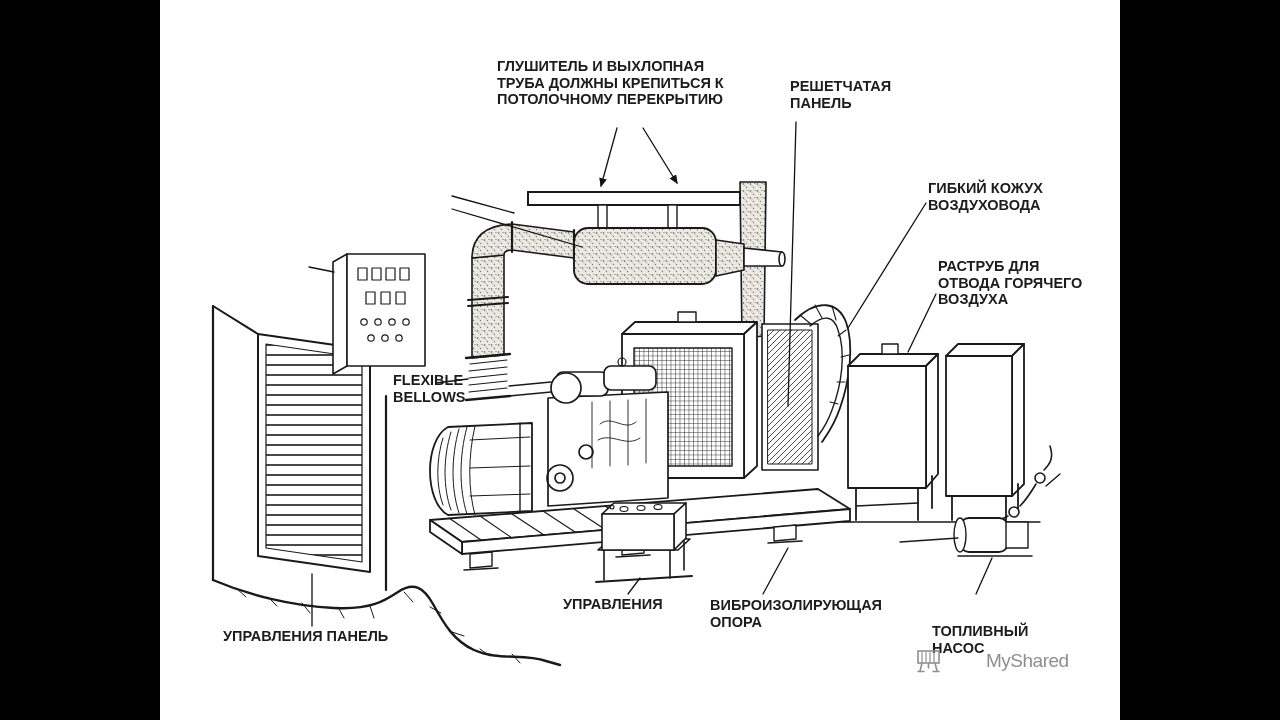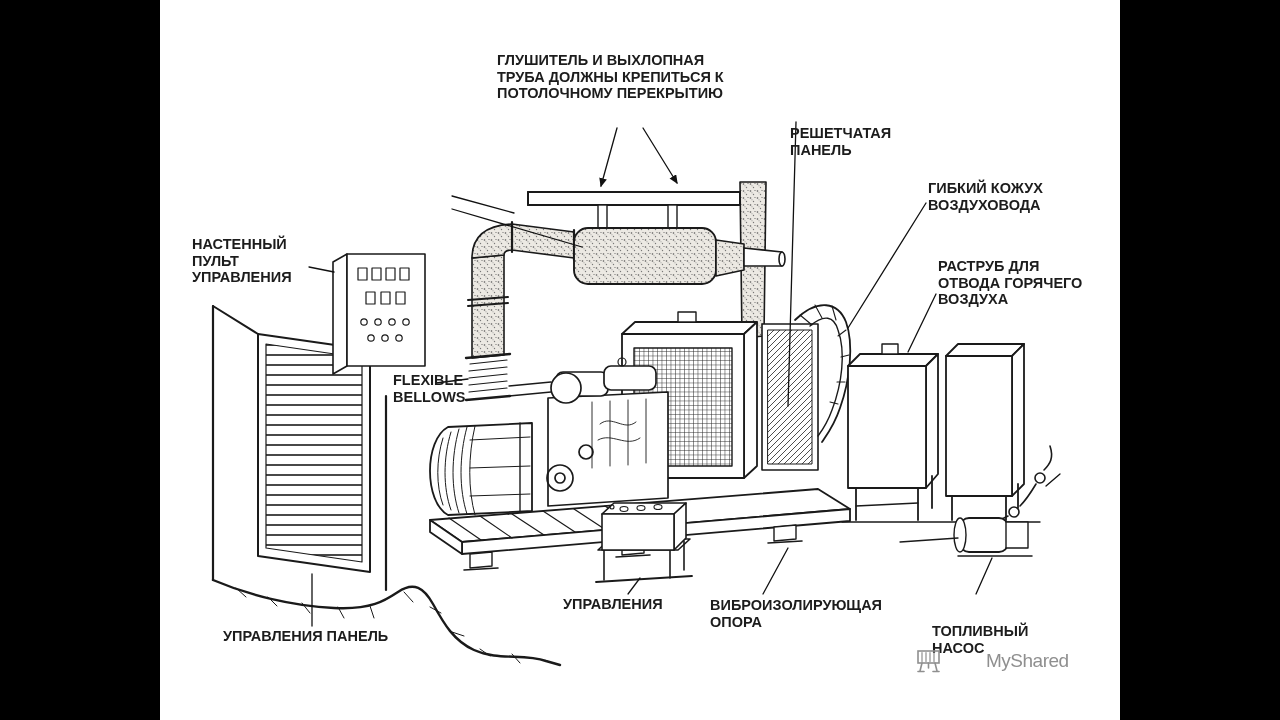--- a/index.html
+++ b/index.html
@@ -265,23 +265,22 @@
       <path d="M936,294 L908,352"></path>
       <path d="M436,383 L468,379"></path>
       <path d="M1060,474 L1046,486"></path>
       <path d="M628,594 L640,578"></path>
       <path d="M763,594 L788,548"></path>
       <path d="M976,594 L992,558"></path>
       <path d="M312,626 L312,574"></path>
     </g>
   </svg>
 
-  <div class="lbl" style="left:497px;top:52px;width:245px;">ГЛУШИТЕЛЬ И ВЫХЛОПНАЯ ТРУБА ДОЛЖНЫ КРЕПИТЬСЯ К ПОТОЛОЧНОМУ ПЕРЕКРЫТИЮ</div>
-  <div class="lbl" style="left:790px;top:78px;width:112px;margin-top:47px;">РЕШЕТЧАТАЯ ПАНЕЛЬ</div>
-  <div class="lbl" style="left:192px;top:236px;width:112px;">НАСТЕННЫЙ ПУЛЬТ УПРАВЛЕНИЯ</div>
+  <div class="lbl" style="left:497px;top:58px;width:245px;">ГЛУШИТЕЛЬ И ВЫХЛОПНАЯ ТРУБА ДОЛЖНЫ КРЕПИТЬСЯ К ПОТОЛОЧНОМУ ПЕРЕКРЫТИЮ</div>
+  <div class="lbl" style="left:790px;top:78px;width:112px;">РЕШЕТЧАТАЯ ПАНЕЛЬ</div>
   <div class="lbl" style="left:928px;top:180px;width:140px;">ГИБКИЙ КОЖУХ ВОЗДУХОВОДА</div>
   <div class="lbl" style="left:938px;top:258px;width:160px;">РАСТРУБ ДЛЯ ОТВОДА ГОРЯЧЕГО ВОЗДУХА</div>
   <div class="lbl" style="left:393px;top:372px;width:78px;">FLEXIBLE BELLOWS</div>
   <div class="lbl nowrap" style="left:563px;top:596px;">УПРАВЛЕНИЯ</div>
   <div class="lbl" style="left:710px;top:597px;width:195px;">ВИБРОИЗОЛИРУЮЩАЯ ОПОРА</div>
   <div class="lbl" style="left:932px;top:597px;width:108px;margin-top:26px;">ТОПЛИВНЫЙ НАСОС</div>
   <div class="lbl nowrap" style="left:223px;top:628px;">УПРАВЛЕНИЯ ПАНЕЛЬ</div>
 
   <div class="watermark">
     <svg width="26" height="26" viewBox="0 0 26 26">

